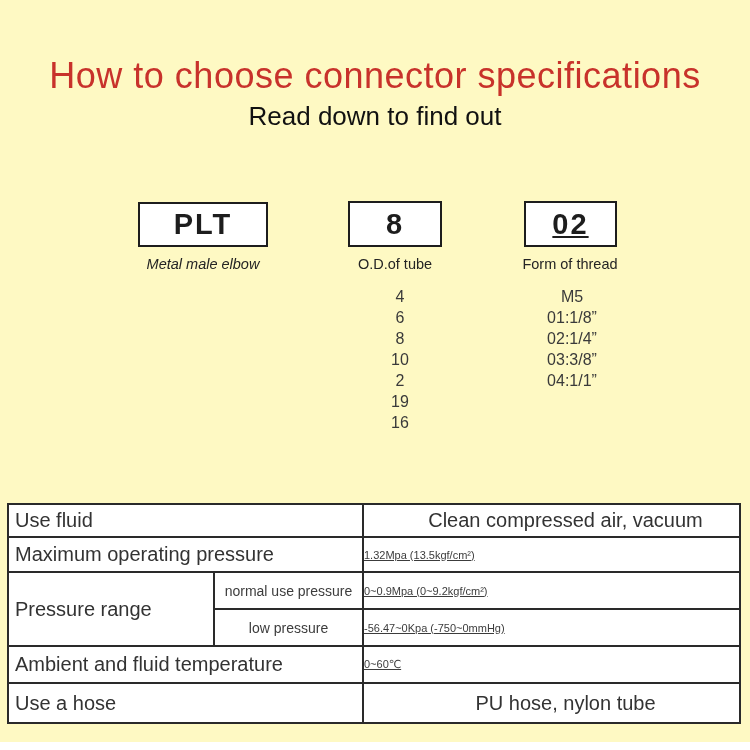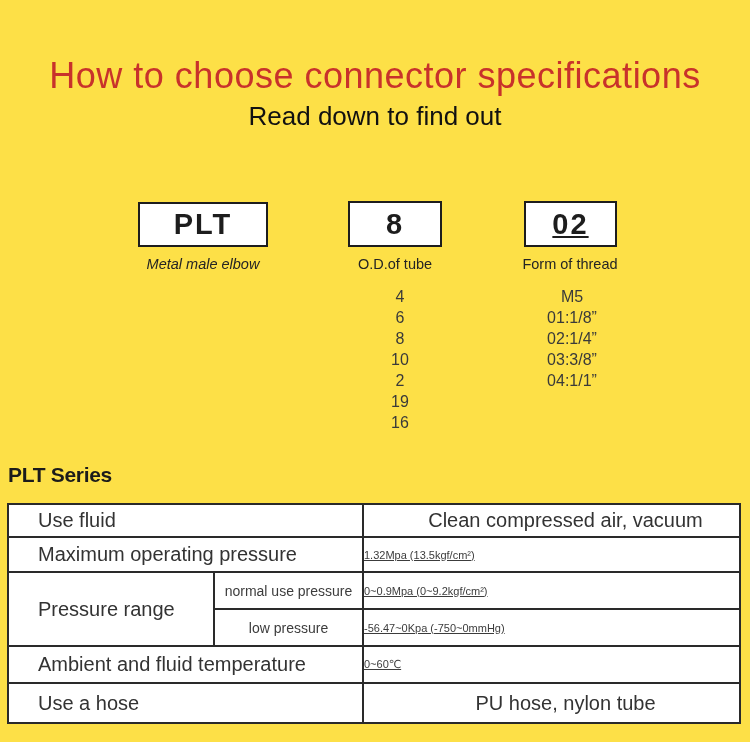--- a/index.html
+++ b/index.html
@@ -1,18 +1,18 @@
 <!DOCTYPE html>
 <html><head>
 <meta charset="utf-8">
 <style>
   * { margin:0; padding:0; box-sizing:border-box; }
   html,body { width:750px; height:750px; background:#ffffff;
     font-family:"Liberation Sans","DejaVu Sans",sans-serif; color:#222; }
-  .canvas { position:relative; width:750px; height:742px; overflow:hidden; background:#fde047; }
+  .canvas { position:relative; width:750px; height:742px; overflow:hidden; background:#fef9c3; }
 
   .page-title { position:absolute; top:55px; left:0; width:750px; text-align:center;
     font-size:36px; font-weight:400; color:#c8322b; letter-spacing:0.5px; }
   .page-subtitle { position:absolute; top:101px; left:0; width:750px; text-align:center;
     font-size:26px; font-weight:400; color:#111; }
 
   .code-box { position:absolute; border:2px solid #1d1d1d; background:#fff;
     display:flex; align-items:center; justify-content:center;
     font-weight:700; font-size:29px; color:#1d1d1d; letter-spacing:2px; }
   .box-plt { left:138px; top:202px; width:130px; height:45px; }
@@ -30,21 +30,21 @@
   .opts-tube { left:330px; }
   .opts-thread { left:502px; }
 
   .series-heading { position:absolute; left:8px; top:463px; font-size:21px;
     font-weight:700; color:#1b1b1b; letter-spacing:-0.3px; }
 
   table.spec { position:absolute; left:7px; top:503px; width:732px;
     border-collapse:collapse; table-layout:fixed; }
   table.spec td { border:2px solid #2a2a2a; background:#fff; overflow:hidden; }
   td.beige { background:#f2ecdb; }
-  td.lbl { font-size:20px; color:#333; padding-left:29px; text-align:left; }
+  td.lbl { font-size:20px; color:#333; padding-left:6px; text-align:left; }
   td.val-lg { font-size:20px; color:#333; text-align:center;padding-left:28px; }
   td.val-sm { font-size:11px; color:#3c3c3c; text-align:left;text-decoration:underline; }
   td.sub { font-size:14px; color:#3c3c3c; text-align:center; }
   tr.r1 { height:33px; } tr.r2 { height:35px; } tr.r3 { height:37px; }
   tr.r4 { height:37px; } tr.r5 { height:37px; } tr.r6 { height:40px; }
 </style>
 </head>
 <body>
 
 <div class="canvas">
@@ -77,21 +77,20 @@
   </div>
 
   <div class="options-col opts-thread">
     <div>M5</div>
     <div>01:1/8”</div>
     <div>02:1/4”</div>
     <div>03:3/8”</div>
     <div>04:1/1”</div>
   </div>
 
-  <div class="series-heading">PLT Series</div>
 
   <table class="spec">
     <colgroup>
         <col style="width:206px">
         <col style="width:149px">
         <col style="width:377px">
       </colgroup>
     <tbody>
       <tr class="r1">
         <td colspan="2" class="lbl beige">Use fluid</td>

